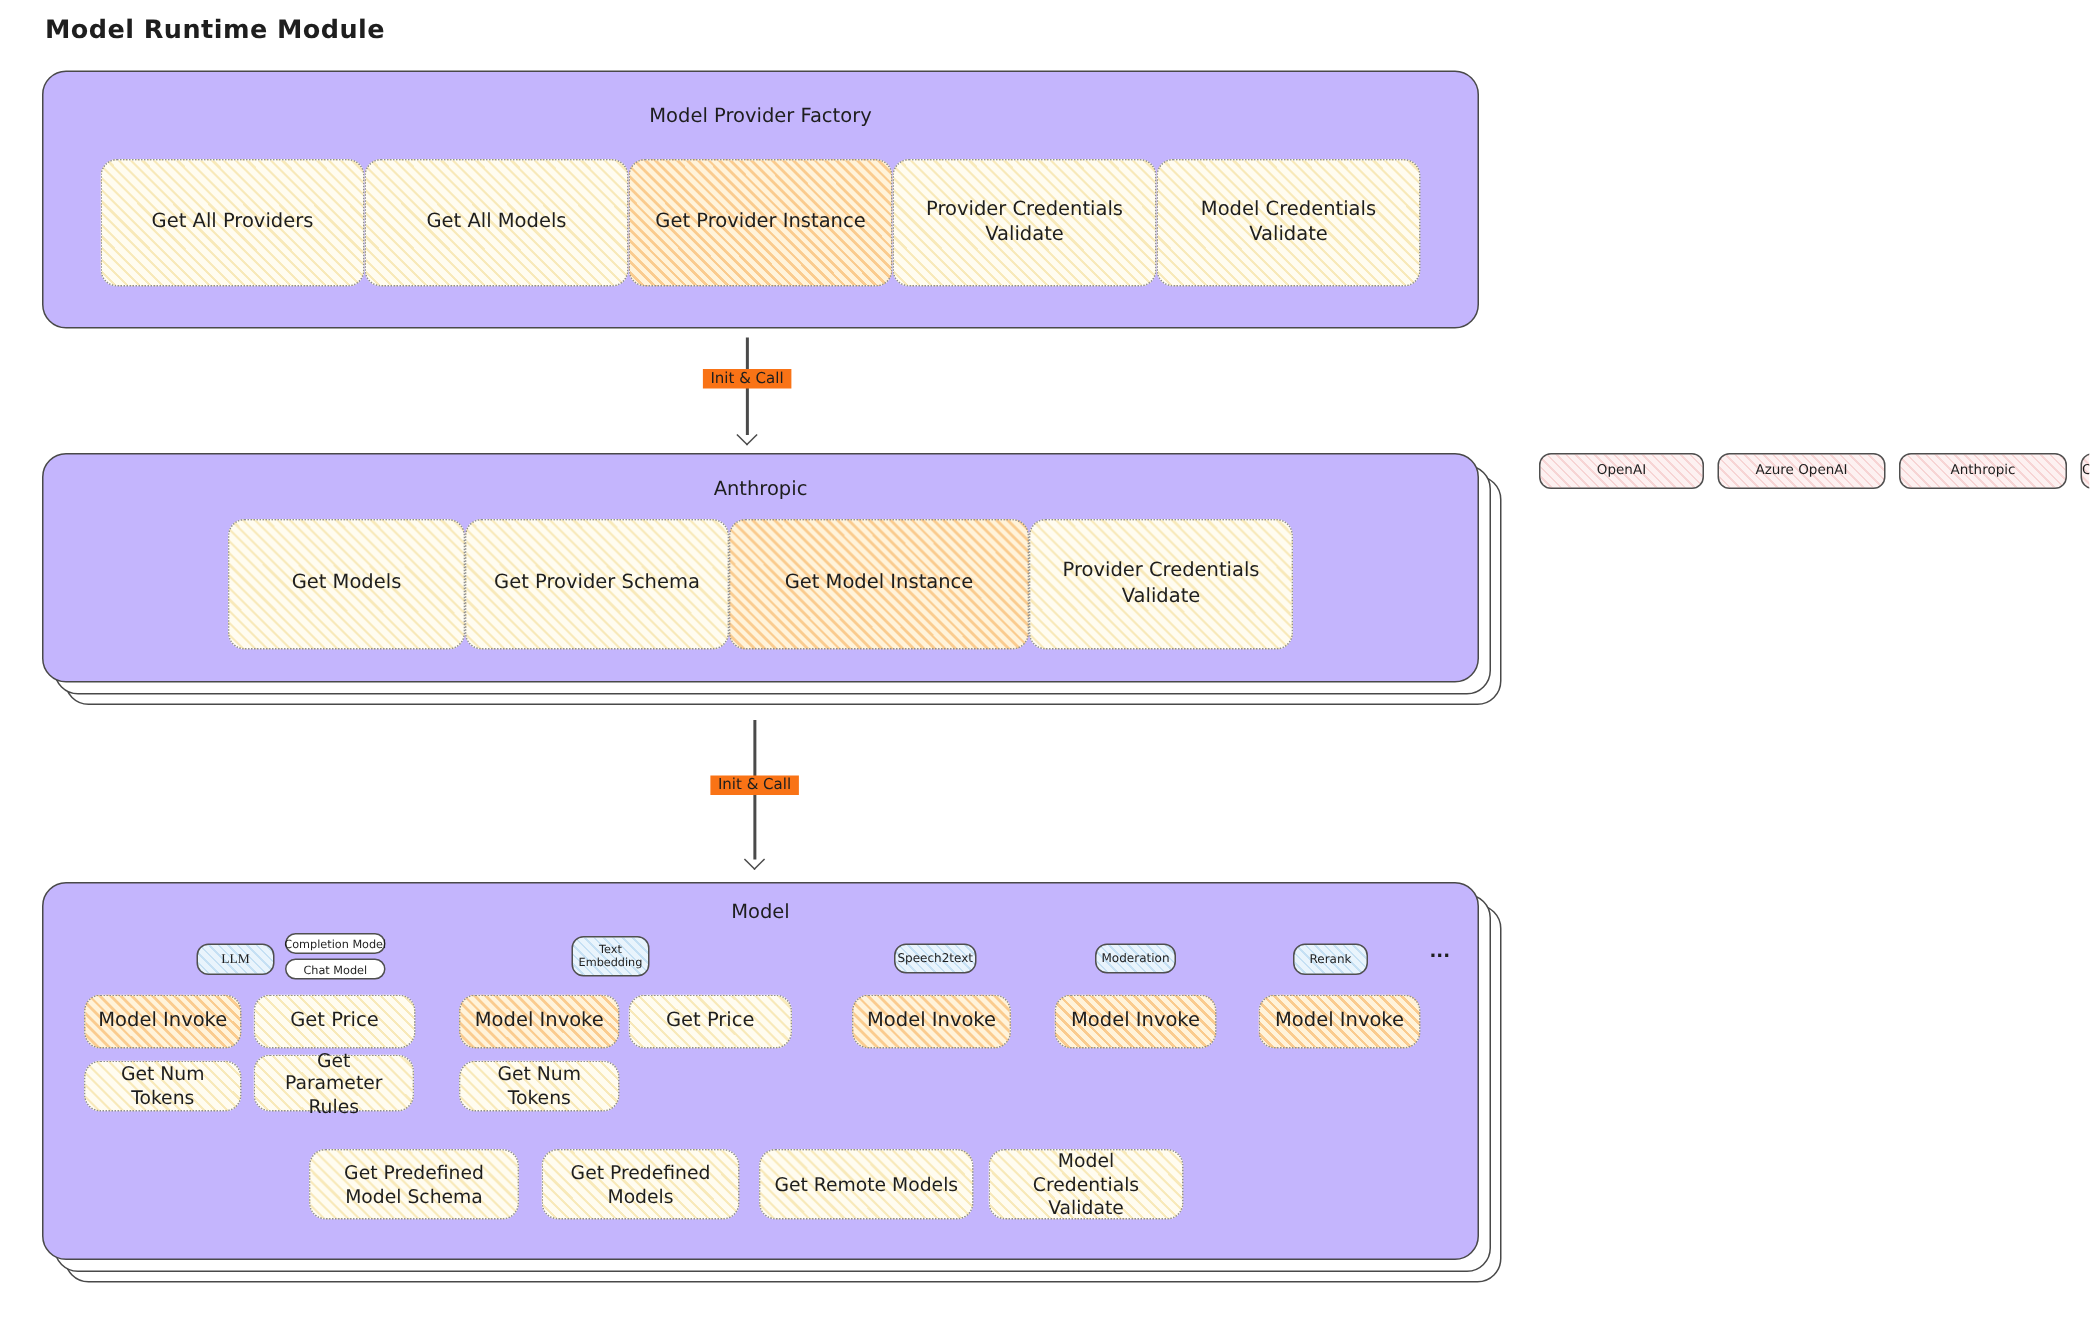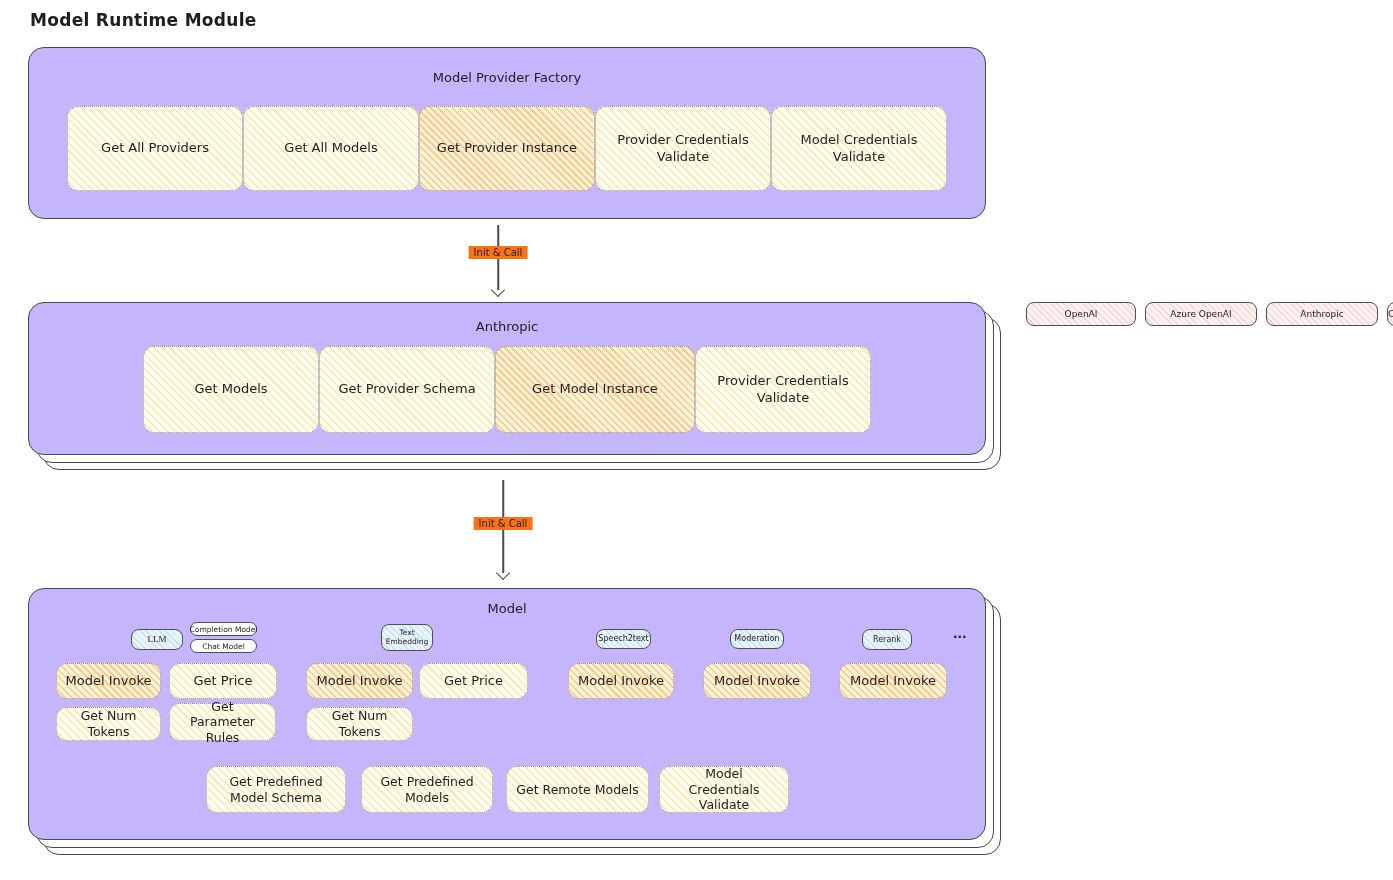--- a/index.html
+++ b/index.html
@@ -82,21 +82,21 @@
     <div class="arrow-head"></div>
     <span class="arrow-label" style="top:21px;">Init &amp; Call</span>
   </div>
 
   <div class="stack" style="left:28px;top:302px;width:958px;height:153px;">
     <div class="stack-layer l2"></div>
     <div class="stack-layer l1"></div>
     <section class="panel">
       <div class="panel-title" style="top:16px;">Anthropic</div>
       <div class="btn-row" style="top:43px;">
-        <div class="btn yellow" style="width:176px;height:87px;">Get Models</div>
+        <div class="btn yellow" style="width:158px;height:87px;">Get Models</div>
         <div class="btn yellow" style="width:176px;height:87px;">Get Provider Schema</div>
         <div class="btn orange" style="width:200px;height:87px;">Get Model Instance</div>
         <div class="btn yellow" style="width:176px;height:87px;">Provider Credentials Validate</div>
       </div>
     </section>
   </div>
 
   <div class="pill-grid" style="left:1026px;top:302px;">
     <div class="pill">OpenAI</div>
     <div class="pill">Azure OpenAI</div>

